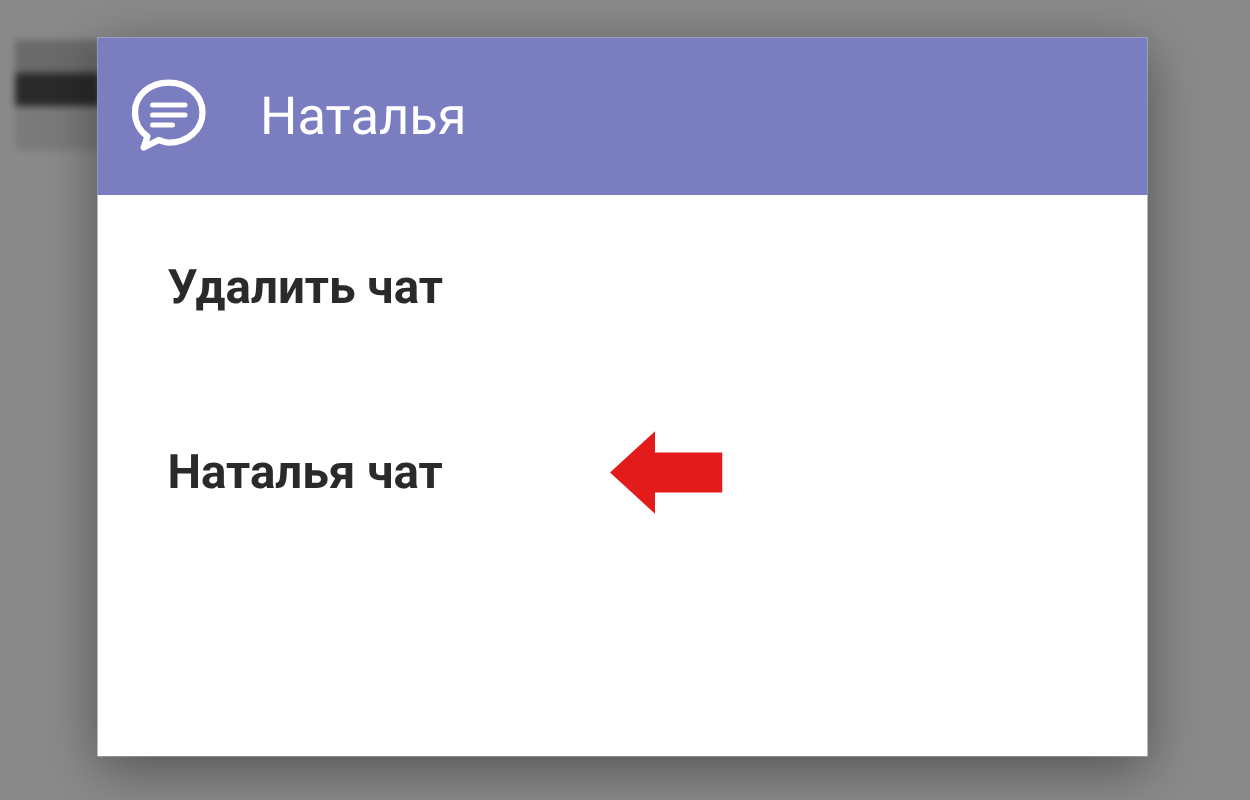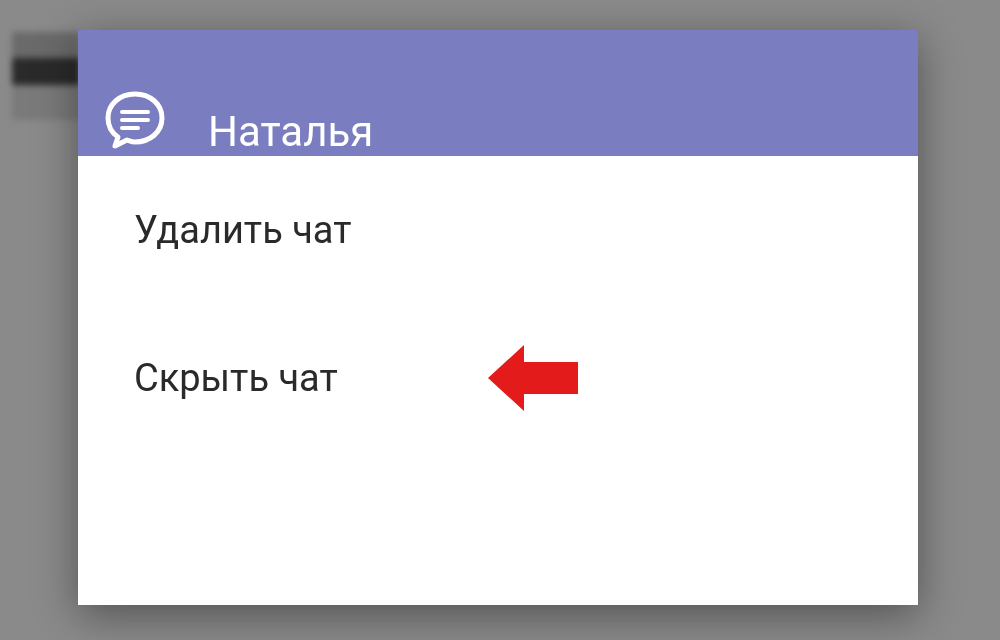--- a/index.html
+++ b/index.html
@@ -37,21 +37,21 @@
       width: 840px;
       height: 575px;
       background: #ffffff;
       box-shadow: 0 10px 40px rgba(0,0,0,0.4);
     }
     
     .dialog-header {
       background: #7a7dbf;
       height: 126px;
       display: flex;
-      align-items: flex-end;
+      align-items: center;
       padding-left: 22px;
     }
     
     .chat-icon {
       width: 70px;
       height: 70px;
       flex-shrink: 0;
     }
     
     .dialog-title {
@@ -70,21 +70,21 @@
       display: flex;
       align-items: center;
       padding-left: 56px;
       cursor: pointer;
       position: relative;
     }
     
     .menu-label {
       color: #2a2a2a;
       font-size: 38px;
-      font-weight: 400;
+      font-weight: 700;
     }
     
     .arrow-indicator {
       position: absolute;
       left: 410px;
       top: 50%;
       transform: translateY(-50%);
       width: 90px;
       height: 76px;
     }
@@ -124,21 +124,21 @@
   </div>
 
   <div class="menu-list">
 
     <div class="menu-item">
       <span class="menu-label">Удалить чат</span>
     </div>
 
 
     <div class="menu-item">
-      <span class="menu-label">Скрыть чат</span>
+      <span class="menu-label">Наталья чат</span>
       <span class="arrow-indicator">
         <svg class="arrow-svg" viewBox="0 0 90 76" xmlns="http://www.w3.org/2000/svg">
           <path d="M 0 38 L 36 5 L 36 22 L 90 22 L 90 54 L 36 54 L 36 71 Z" fill="#e31b1b"></path>
         </svg>
       </span>
     </div>
 
   </div>
 
 </div>

